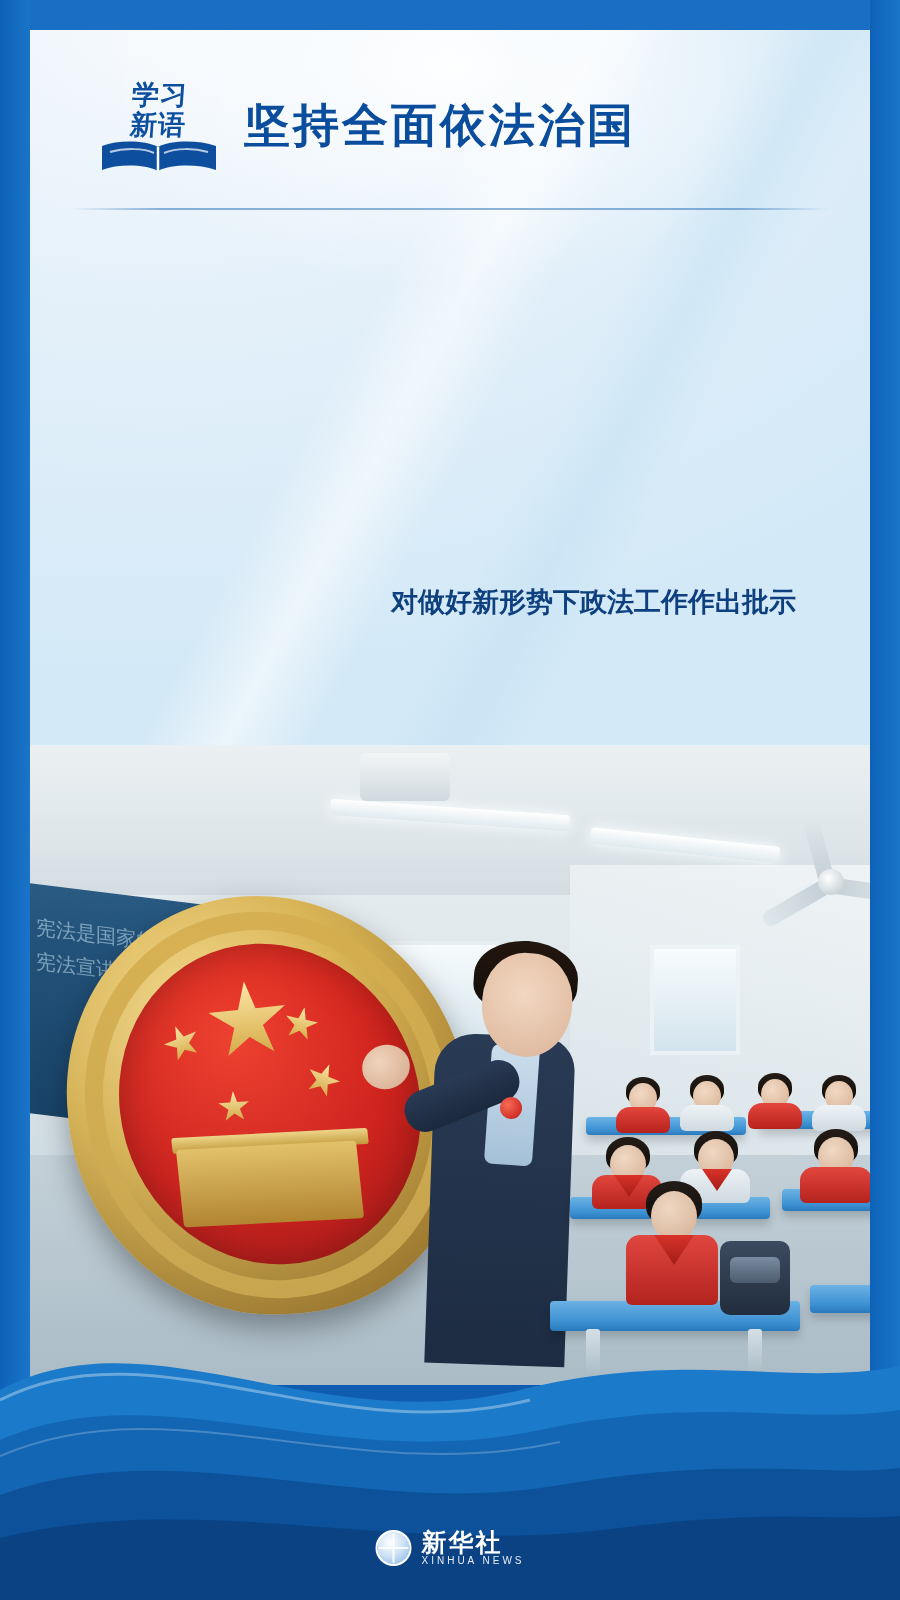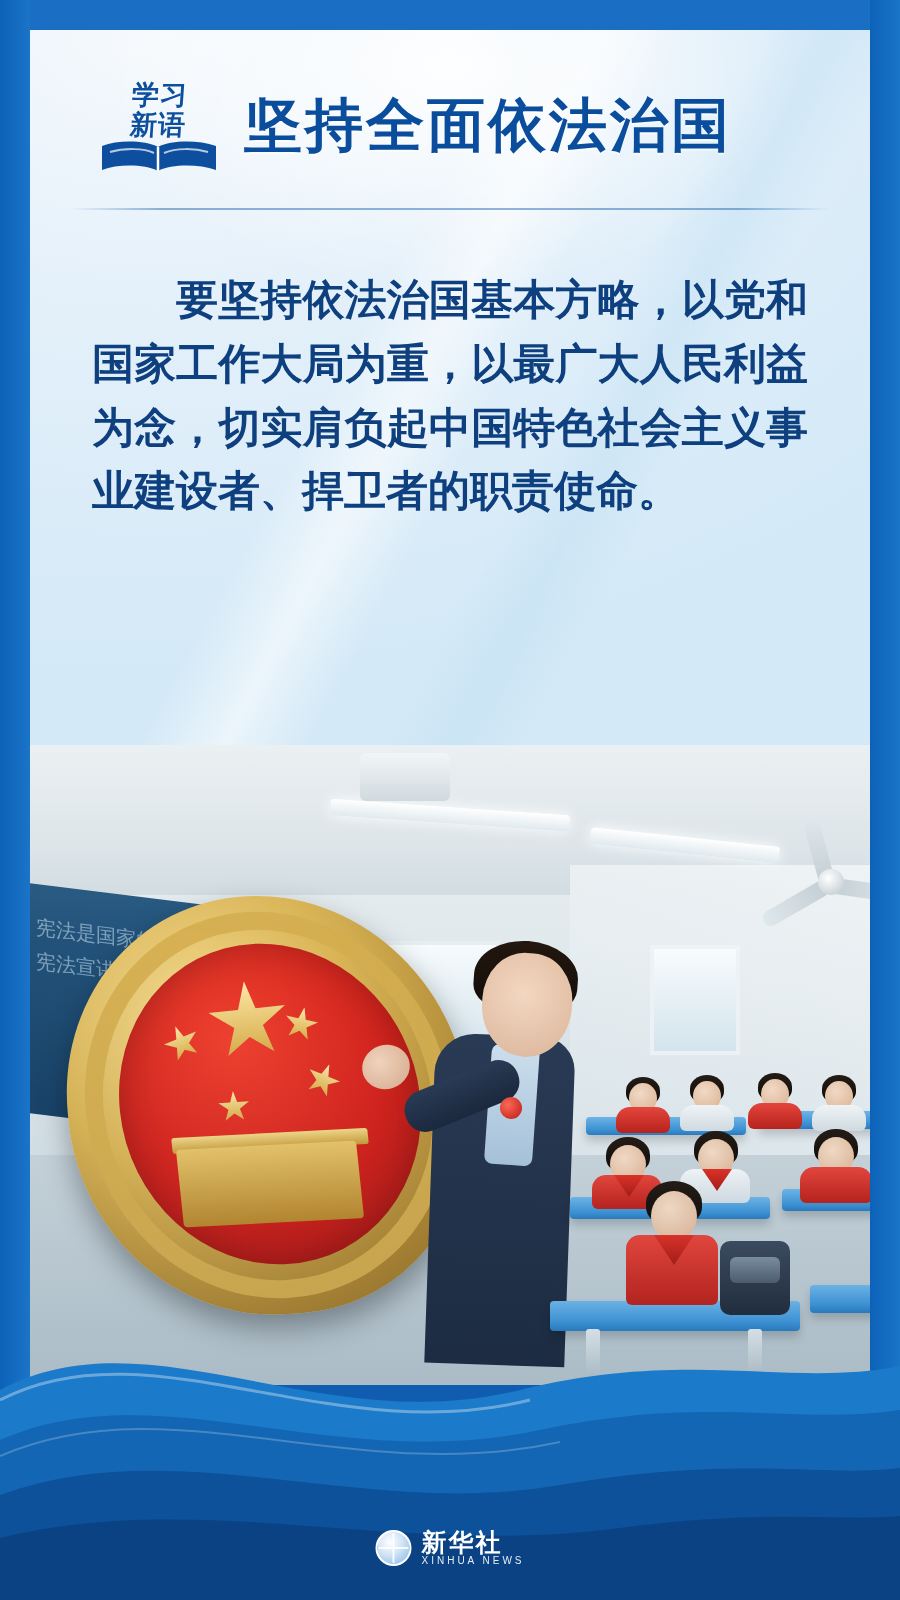--- a/index.html
+++ b/index.html
@@ -73,21 +73,21 @@
     font-family: "Liberation Serif", serif;
     font-weight: bold;
     font-size: 27px;
     line-height: 30px;
     letter-spacing: 1px;
     text-align: center;
     white-space: pre-line;
     transform: skewX(-4deg);
   }
   .headline {
-    font-size: 58px;
+    font-size: 46px;
     font-weight: bold;
     color: #0a4d9c;
     letter-spacing: 3px;
     font-family: Liberation Sans, sans-serif;
     text-shadow: 0 2px 0 rgba(255,255,255,0.6);
     white-space: nowrap;
   }
 
   .divider {
     position: absolute;
@@ -382,23 +382,23 @@
           <path d="M64 13 C76 8 94 8 108 12" stroke="#ffffff" stroke-width="2" fill="none" opacity="0.7"></path>
         </svg>
         <div class="logo-text">学习
 新语</div>
       </div>
       <div class="headline">坚持全面依法治国</div>
     </div>
 
     <div class="divider"></div>
 
-    <div class="quote">要坚持依法治国基本方略，以党和国家工作大局为重，以最广大人民利益为念，切实肩负起中国特色社会主义事业建设者、捍卫者的职责使命。</div>
 
     <div class="attrib">
+      <div class="source">对做好新形势下政法工作作出批示</div>
     </div>
   </div>
 
   <div class="photo">
     <div class="ph ceiling"></div>
     <div class="ph wall-back"></div>
     <div class="ph wall-right"></div>
     <div class="ph floor"></div>
 
     <div class="ph tube-light" style="left:300px; top:62px; transform:rotate(4deg);"></div>

